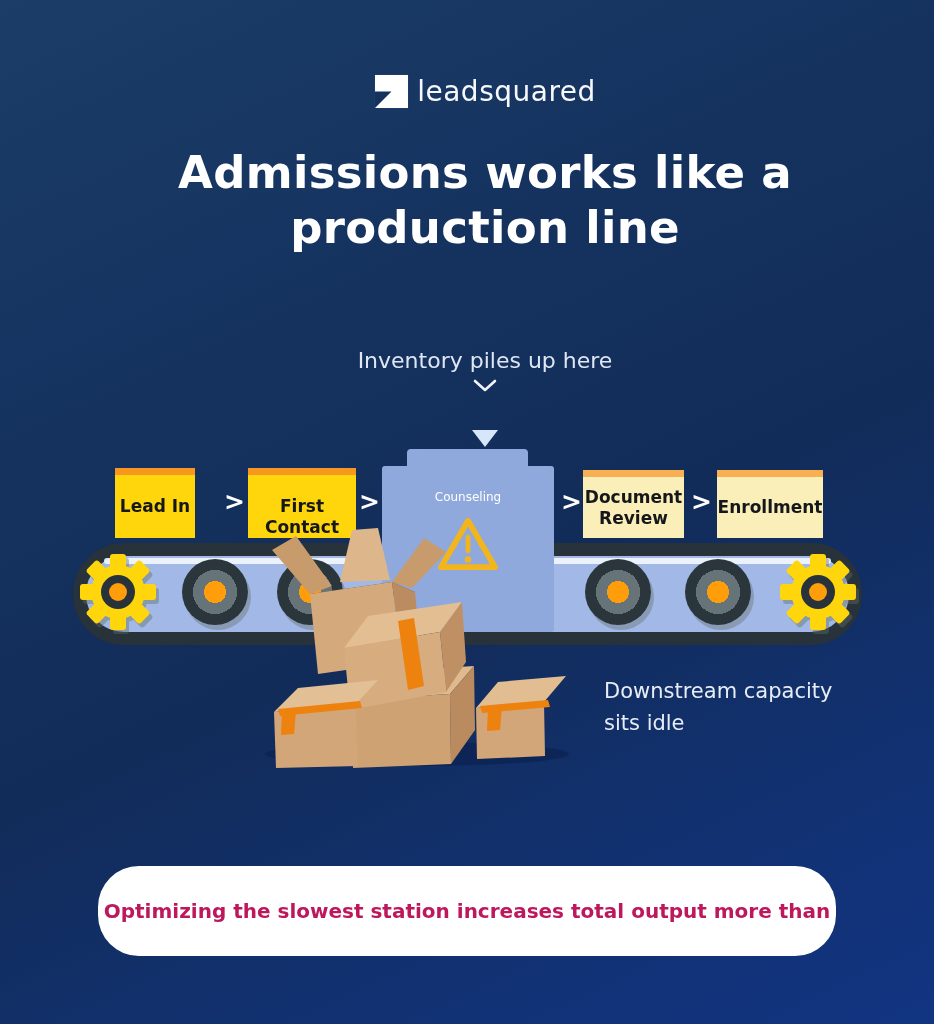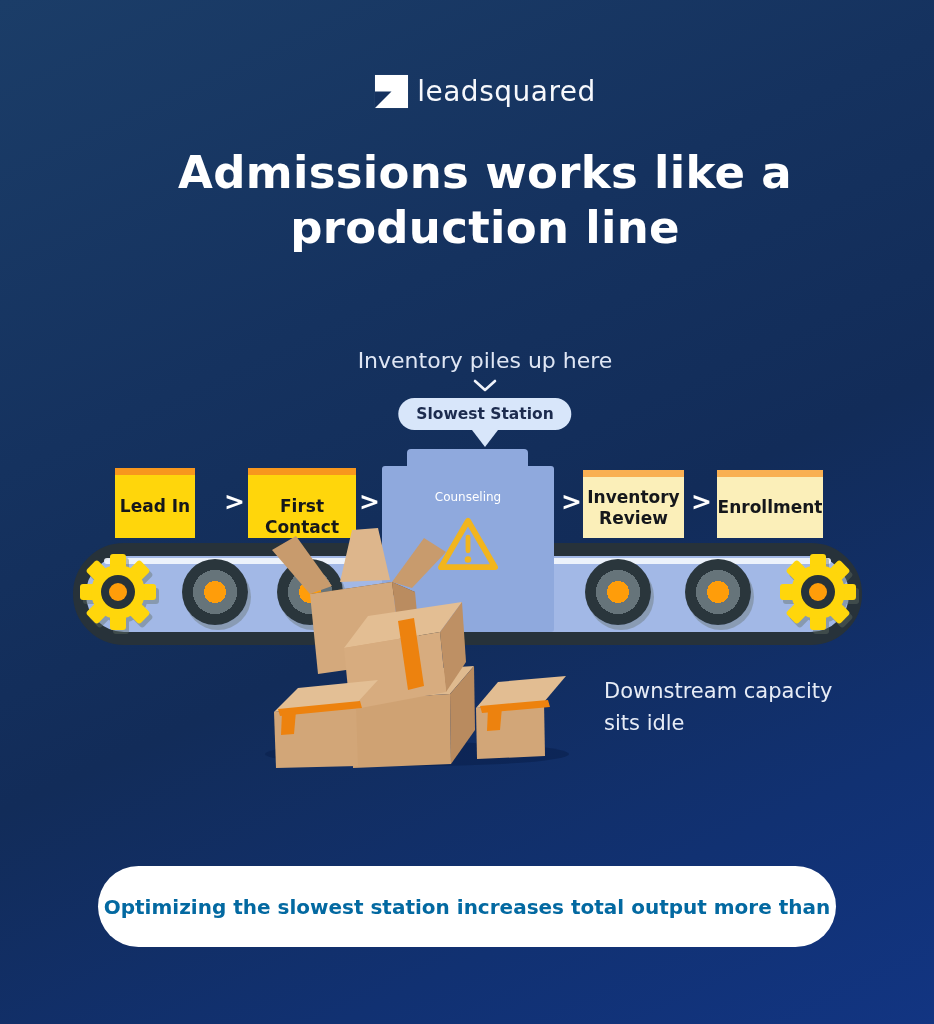--- a/index.html
+++ b/index.html
@@ -56,23 +56,23 @@
     box-shadow:3px 5px 0 rgba(96,108,100,.38);}
   .ro-a{left:96px;top:3px;} .ro-b{left:191px;top:3px;} .ro-c{left:499px;top:3px;} .ro-d{left:599px;top:3px;}
   .gear{position:absolute;filter:drop-shadow(3px 4px 0 rgba(98,110,100,.42));}
   .gear-l{left:-7px;top:-3px;} .gear-r{left:693px;top:-3px;}
   
   .boxes{position:absolute;left:252px;top:516px;z-index:4;}
   
   .annot-right{position:absolute;left:604px;top:676px;width:270px;color:#e7ecf6;
     font-size:21px;font-weight:500;line-height:1.5;}
   
-  .footer-pill{position:absolute;left:98px;top:866px;width:738px;height:81px;background:#ffffff;
+  .footer-pill{position:absolute;left:98px;top:866px;width:738px;height:90px;background:#ffffff;
     border-radius:41px;display:flex;flex-direction:column;align-items:center;justify-content:center;
-    color:#0369a1;font-size:20px;font-weight:600;line-height:1.4;text-align:center;z-index:2;gap:8px;}
+    color:#be185d;font-size:20px;font-weight:600;line-height:1.4;text-align:center;z-index:2;gap:8px;}
 </style>
 </head>
 <body>
 
 <div class="stage">
 
   <div class="logo">
     <svg width="35" height="35" viewBox="0 0 36 36">
       <rect x="1" y="1" width="34" height="34" fill="#ffffff"></rect>
       <polygon points="1,18 18,18 1,35" fill="#15325f"></polygon>
@@ -82,21 +82,20 @@
 
   <div class="headline">
     <div>Admissions works like a</div>
     <div>production line</div>
   </div>
 
   <div class="annot-top">Inventory piles up here</div>
   <svg class="chev-down" width="24" height="13" viewBox="0 0 24 13">
     <polyline points="2,2 12,11 22,2" fill="none" stroke="#f0f3fa" stroke-width="2.6" stroke-linecap="round" stroke-linejoin="round"></polyline>
   </svg>
-  <div class="bubble">Slowest Station</div>
   <div class="bubble-tail"></div>
 
   <div class="station active st-lead">
     <div class="strip"></div>
     <span>Lead In</span>
   </div>
   <span class="chev-right cr1">&gt;</span>
 
   <div class="station active st-first">
     <div class="strip"></div>
@@ -110,21 +109,21 @@
     <svg class="bn-warning" width="62" height="56" viewBox="0 0 64 58">
       <path d="M32 5 L60 53 H4 Z" fill="none" stroke="#f2b51d" stroke-width="6" stroke-linejoin="round"></path>
       <line x1="32" y1="22" x2="32" y2="36" stroke="#f2b51d" stroke-width="5" stroke-linecap="round"></line>
       <circle cx="32" cy="45" r="3.4" fill="#f2b51d"></circle>
     </svg>
   </div>
   <span class="chev-right cr3">&gt;</span>
 
   <div class="station idle st-doc">
     <div class="strip"></div>
-    <span>Inventory Review</span>
+    <span>Document Review</span>
   </div>
   <span class="chev-right cr4">&gt;</span>
 
   <div class="station idle st-enroll">
     <div class="strip"></div>
     <span>Enrollment</span>
   </div>
 
   <div class="belt">
     <div class="roller ro-a"></div>

